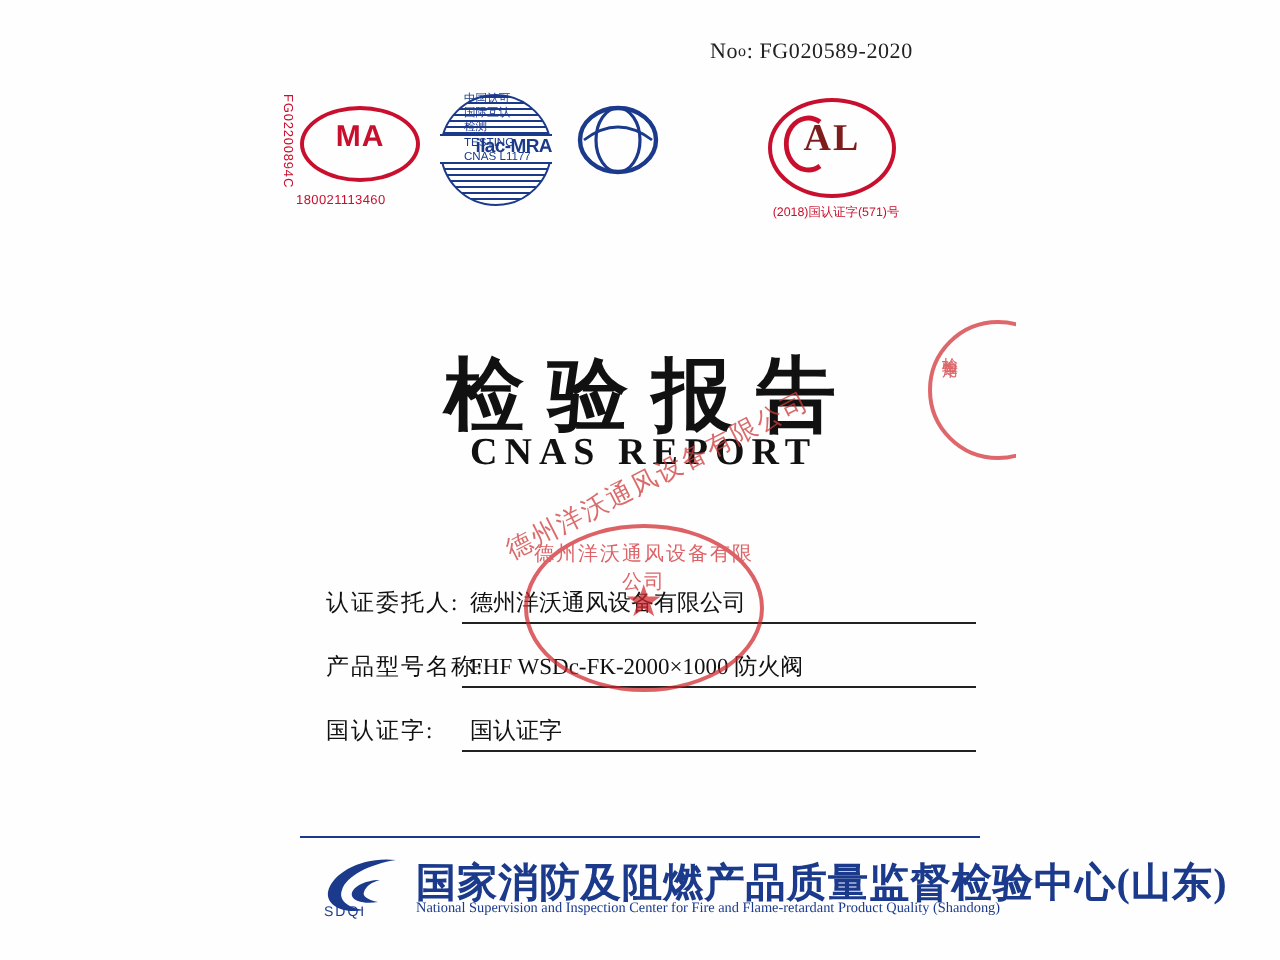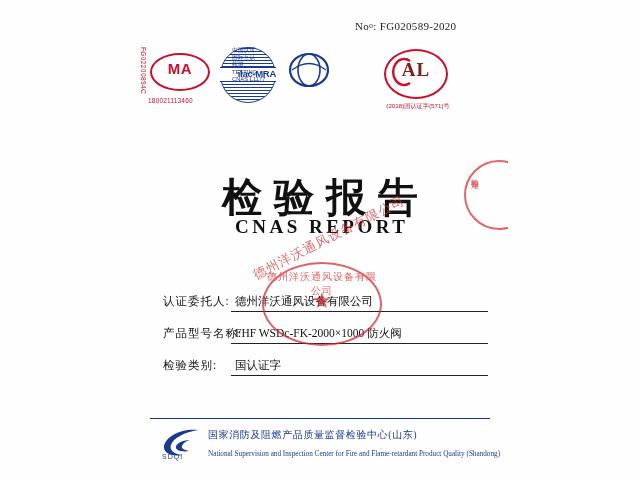--- a/index.html
+++ b/index.html
@@ -407,22 +407,22 @@
     top: 453px;
     font-size: 7px;
     color: #1b3a8c;
     font-family: "Liberation Sans", sans-serif;
     letter-spacing: 1px;
   }
   .footer-cn {
     position: absolute;
     left: 208px;
     top: 428px;
-    font-size: 10px;
-    font-weight: normal;
+    font-size: 20px;
+    font-weight: bold;
     color: #1b3a8c;
     letter-spacing: 0.6px;
     font-family: "Liberation Serif", serif;
     white-space: nowrap;
   }
   .footer-en {
     position: absolute;
     left: 208px;
     top: 450px;
     font-size: 7.2px;
@@ -486,21 +486,21 @@
       <span class="field-label">认证委托人:</span>
       <span class="field-value">德州洋沃通风设备有限公司</span>
       <span class="field-line"></span>
     </div>
     <div class="field-row">
       <span class="field-label">产品型号名称:</span>
       <span class="field-value">FHF WSDc-FK-2000×1000 防火阀</span>
       <span class="field-line"></span>
     </div>
     <div class="field-row">
-      <span class="field-label">检验类别:</span>
+      <span class="field-label">国认证字:</span>
       <span class="field-value">国认证字</span>
       <span class="field-line"></span>
     </div>
   </div>
 
   <div class="stamp">
     <div class="ring"></div>
     <div class="arc-top">德州洋沃通风设备有限公司</div>
     <div class="star">★</div>
   </div>

